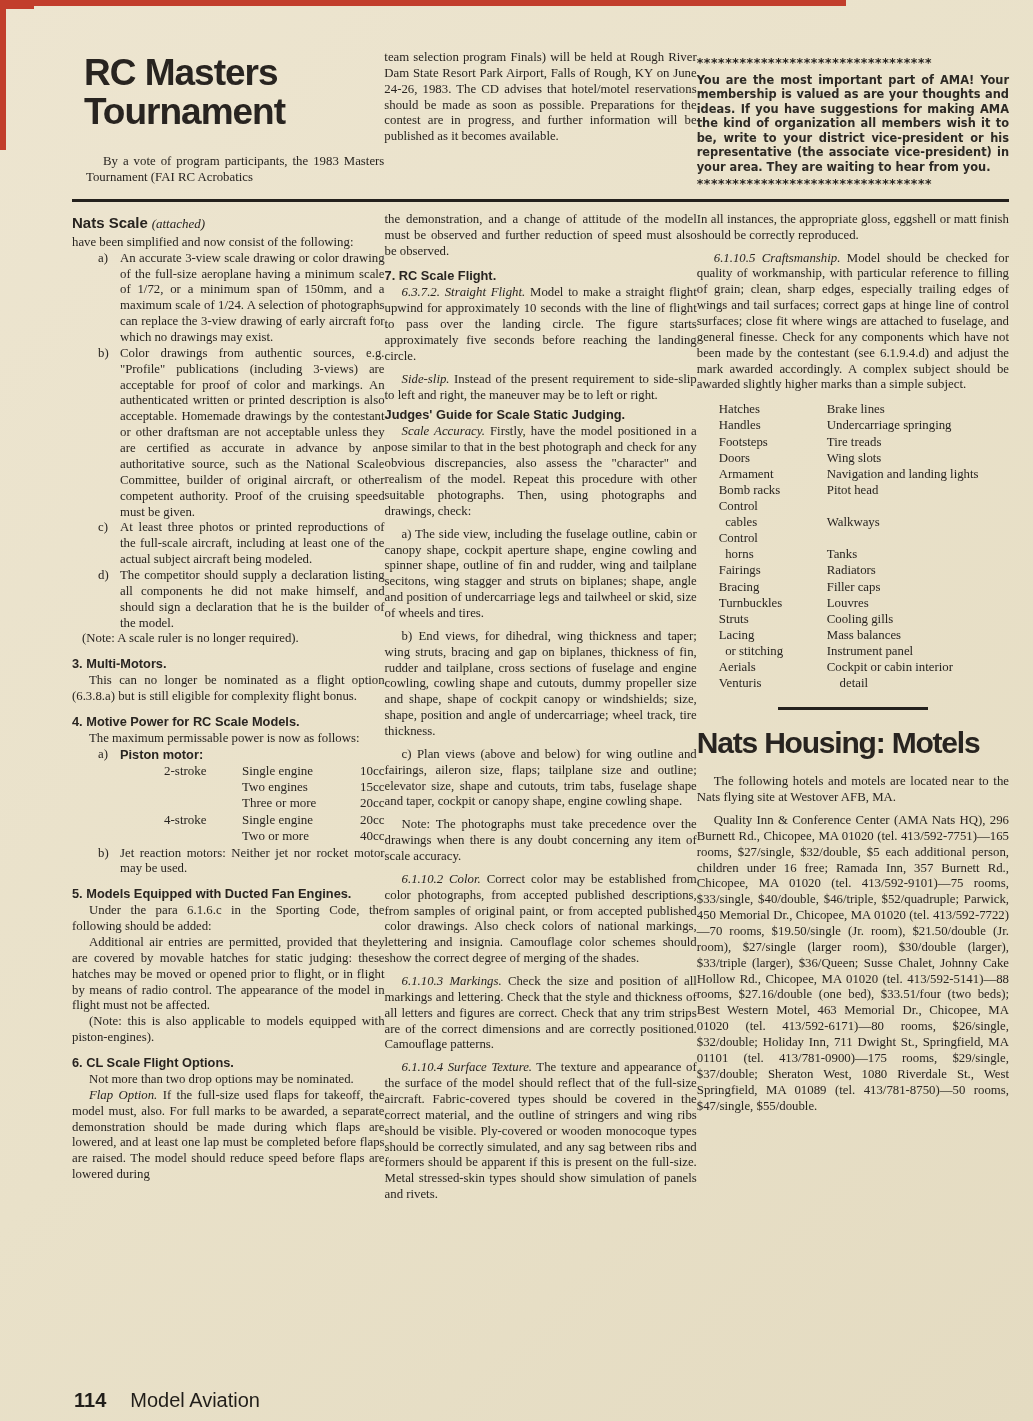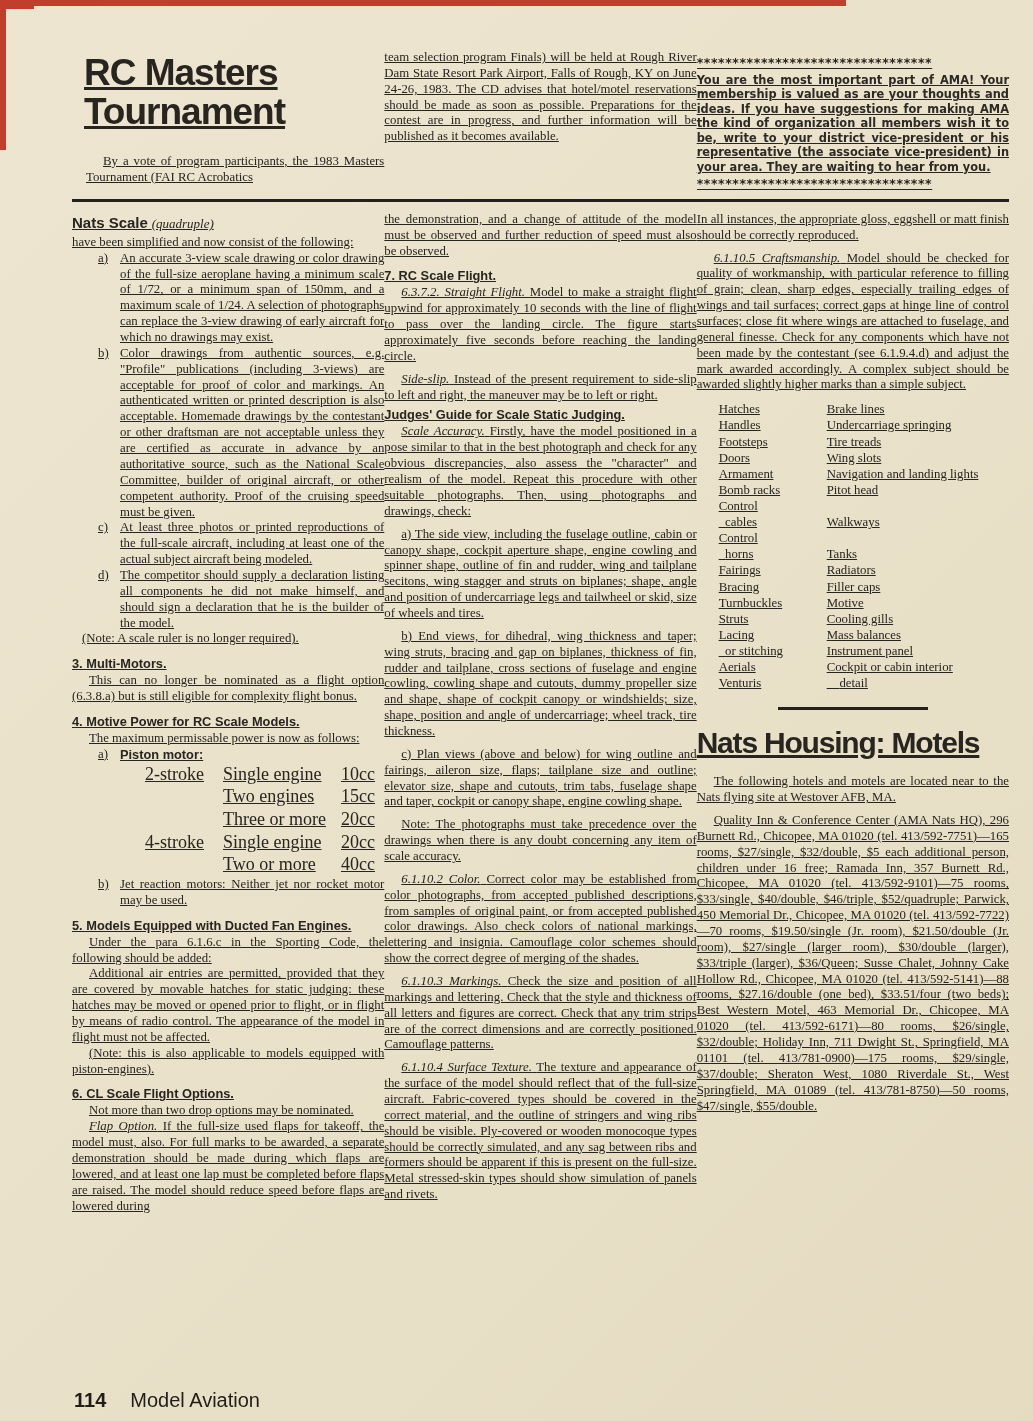--- a/index.html
+++ b/index.html
@@ -3,40 +3,40 @@
 <meta charset="utf-8">
 <style>
   html,body{margin:0;padding:0;background:#d8d0b8;}
   .page{position:relative;width:1033px;height:1421px;margin:0 auto;overflow:hidden;
         background:linear-gradient(135deg,#ede5d0 0%,#e9e1c9 50%,#e4dbc1 100%);
         font-family:"Liberation Serif",serif;color:#282420;}
   .mark-top{position:absolute;left:26px;top:0;width:820px;height:6px;background:#c23e2c;}
   .mark-corner{position:absolute;left:0;top:0;width:34px;height:9px;background:#c23e2c;}
   .mark-left{position:absolute;left:0;top:0;width:6px;height:150px;background:#c23e2c;}
   .content{position:absolute;left:72px;top:50px;width:937px;}
-  .topgrid,.bodygrid{display:grid;grid-template-columns:repeat(3,1fr);align-items:start;text-decoration:underline;}
+  .topgrid,.bodygrid{display:grid;grid-template-columns:repeat(3,1fr);align-items:start;}
   .rule{border:none;border-top:3px solid #24211d;margin:8px 0 10px 0;}
   .p{font-size:12.8px;line-height:1.24;text-align:justify;margin:0;}
   .ind{text-indent:17px;}
   .sp{margin-top:7px;}
   .lead{font-style:italic;}
   .title{font-family:"Liberation Sans",sans-serif;font-weight:bold;font-size:37px;line-height:1.05;
          letter-spacing:-1px;margin:4px 0 22px 12px;}
   .title span{display:block;}
   .intro{margin-left:14px;}
   .nats-subhead{font-size:15px;margin:2px 0 3px 0;}
   .nats-subhead .bold{font-family:"Liberation Sans",sans-serif;font-weight:bold;}
   .nats-subhead .cont{font-style:italic;font-size:13px;font-family:"Liberation Serif",serif;}
   .sechead{font-family:"Liberation Sans",sans-serif;font-weight:bold;font-size:12.8px;margin:9px 0 2px 0;}
   .hang{display:flex;font-size:12.8px;line-height:1.24;margin:0;}
   .hang .lbl{flex:0 0 22px;margin-left:26px;}
   .hang .txt{flex:1;text-align:justify;}
   .note-p{margin-left:10px;text-align:left;}
   .pt{margin:0 0 1px 0;}
-  .ptrow{display:grid;grid-template-columns:78px 118px 1fr;margin-left:73px;font-size:18px;line-height:1.26;}
+  .ptrow{display:grid;grid-template-columns:78px 118px 1fr;margin-left:92px;font-size:13px;line-height:1.26;}
   .ama{margin-top:6px;}
   .ama .stars{font-family:"DejaVu Sans",sans-serif;font-weight:700;font-size:12.5px;letter-spacing:0.6px;
               white-space:nowrap;overflow:hidden;line-height:1.1;}
   .ama .ama-text{font-family:"DejaVu Sans",sans-serif;font-weight:700;font-size:11.4px;line-height:1.27;
                  text-align:justify;margin:3px 0;color:#2d2a25;}
   .dl{margin:8px 0 0 0;}
   .dlrow{display:grid;grid-template-columns:108px 1fr;margin-left:22px;font-size:12.8px;line-height:1.26;
          white-space:pre-wrap;}
   .divider{width:150px;border:none;border-top:3px solid #24211d;margin:16px auto 8px auto;}
   .housing-title{font-family:"Liberation Sans",sans-serif;font-weight:bold;font-size:30px;
@@ -72,21 +72,21 @@
       </div>
     </div>
 
     <hr class="rule">
 
     <div class="bodygrid">
 
       <div>
         <p class="nats-subhead">
           <span class="bold">Nats Scale</span>
-          <span class="cont">(quadruple)</span>
+          <span class="cont">(attached)</span>
         </p>
         <p class="p">have been simplified and now consist of the following:</p>
 
         <div class="hang">
           <span class="lbl">a)</span>
           <span class="txt">An accurate 3-view scale drawing or color drawing of the full-size aeroplane having a minimum scale of 1/72, or a minimum span of 150mm, and a maximum scale of 1/24. A selection of photographs can replace the 3-view drawing of early aircraft for which no drawings may exist.</span>
         </div>
         <div class="hang">
           <span class="lbl">b)</span>
           <span class="txt">Color drawings from authentic sources, e.g. "Profile" publications (including 3-views) are acceptable for proof of color and markings. An authenticated written or printed description is also acceptable. Homemade drawings by the contestant or other draftsman are not acceptable unless they are certified as accurate in advance by an authoritative source, such as the National Scale Committee, builder of original aircraft, or other competent authority. Proof of the cruising speed must be given.</span>
@@ -180,21 +180,21 @@
           <div class="dlrow"><span>Footsteps</span><span>Tire treads</span></div>
           <div class="dlrow"><span>Doors</span><span>Wing slots</span></div>
           <div class="dlrow"><span>Armament</span><span>Navigation and landing lights</span></div>
           <div class="dlrow"><span>Bomb racks</span><span>Pitot head</span></div>
           <div class="dlrow"><span>Control</span><span></span></div>
           <div class="dlrow"><span>  cables</span><span>Walkways</span></div>
           <div class="dlrow"><span>Control</span><span></span></div>
           <div class="dlrow"><span>  horns</span><span>Tanks</span></div>
           <div class="dlrow"><span>Fairings</span><span>Radiators</span></div>
           <div class="dlrow"><span>Bracing</span><span>Filler caps</span></div>
-          <div class="dlrow"><span>Turnbuckles</span><span>Motive</span></div>
+          <div class="dlrow"><span>Turnbuckles</span><span>Louvres</span></div>
           <div class="dlrow"><span>Struts</span><span>Cooling gills</span></div>
           <div class="dlrow"><span>Lacing</span><span>Mass balances</span></div>
           <div class="dlrow"><span>  or stitching</span><span>Instrument panel</span></div>
           <div class="dlrow"><span>Aerials</span><span>Cockpit or cabin interior</span></div>
           <div class="dlrow"><span>Venturis</span><span>    detail</span></div>
         </div>
 
         <hr class="divider">
         <h2 class="housing-title">Nats Housing: Motels</h2>
         <p class="p ind">The following hotels and motels are located near to the Nats flying site at Westover AFB, MA.</p>

